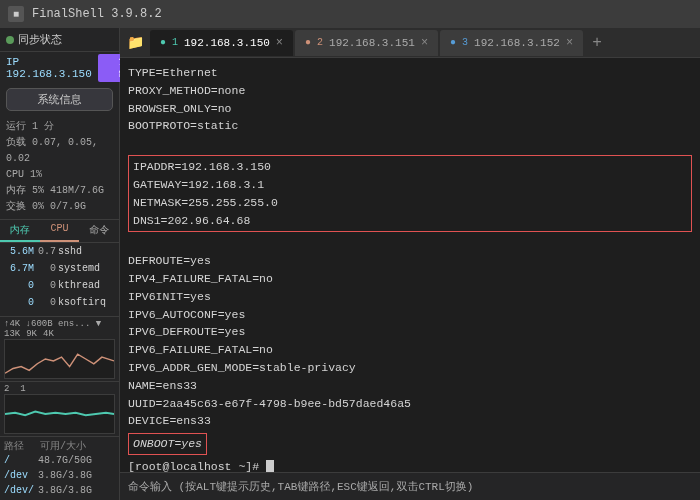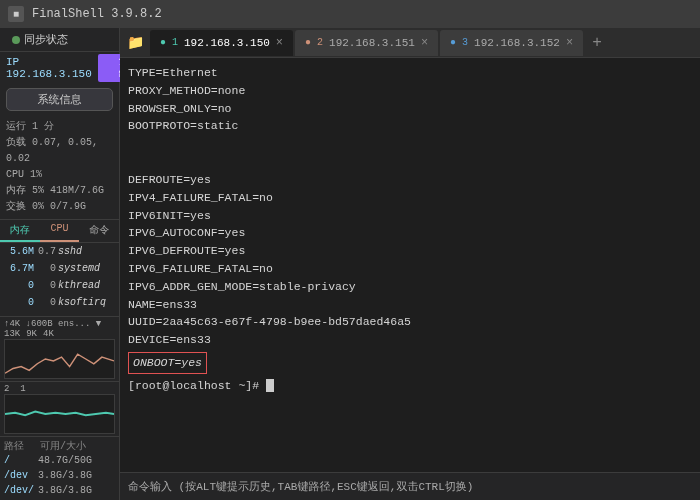--- a/index.html
+++ b/index.html
@@ -33,21 +33,21 @@
     
     .sidebar {
       width: 120px;
       background: #252526;
       border-right: 1px solid #3c3c3c;
       display: flex;
       flex-direction: column;
       flex-shrink: 0;
     }
     .sidebar-sync {
-      padding: 4px 12px;
+      padding: 4px 6px;
       border-bottom: 1px solid #3c3c3c;
       font-size: 11px;
       color: #ccc;
       display: flex;
       align-items: center;
       gap: 4px;
     }
     .sync-dot {
       width: 8px; height: 8px;
       background: #5a9a5a;
@@ -116,21 +116,21 @@
     .process-item {
       display: flex;
       padding: 1px 4px;
       font-size: 10px;
       color: #ccc;
       gap: 2px;
       line-height: 1.5;
     }
     .process-item .pid { width: 30px; text-align: right; color: #9cdcfe; }
     .process-item .cpu-val { width: 20px; text-align: right; color: #aaa; }
-    .process-item .name { color: #d4d4d4; overflow: hidden; font-style: italic; }
+    .process-item .name { color: #d4d4d4; overflow: hidden; }
 
     .chart-area {
       padding: 2px 4px;
       border-top: 1px solid #3c3c3c;
     }
     .chart-label {
       font-size: 9px;
       color: #aaa;
       display: flex;
       justify-content: space-between;
@@ -399,20 +399,26 @@
       </div>
       <div class="tab-add">+</div>
     </div>
 
     <div class="terminal">
       <div class="term-line">TYPE=Ethernet</div>
       <div class="term-line">PROXY_METHOD=none</div>
       <div class="term-line">BROWSER_ONLY=no</div>
       <div class="term-line">BOOTPROTO=static</div>
       <br>
+      <div class="highlight-block">
+        <div class="term-line">IPADDR=192.168.3.150</div>
+        <div class="term-line">GATEWAY=192.168.3.1</div>
+        <div class="term-line">NETMASK=255.255.255.0</div>
+        <div class="term-line">DNS1=202.96.64.68</div>
+      </div>
       <br>
       <div class="term-line">DEFROUTE=yes</div>
       <div class="term-line">IPV4_FAILURE_FATAL=no</div>
       <div class="term-line">IPV6INIT=yes</div>
       <div class="term-line">IPV6_AUTOCONF=yes</div>
       <div class="term-line">IPV6_DEFROUTE=yes</div>
       <div class="term-line">IPV6_FAILURE_FATAL=no</div>
       <div class="term-line">IPV6_ADDR_GEN_MODE=stable-privacy</div>
       <div class="term-line">NAME=ens33</div>
       <div class="term-line">UUID=2aa45c63-e67f-4798-b9ee-bd57daed46a5</div>

